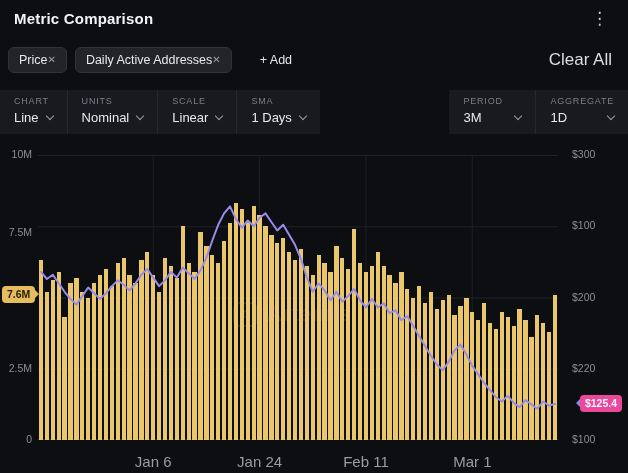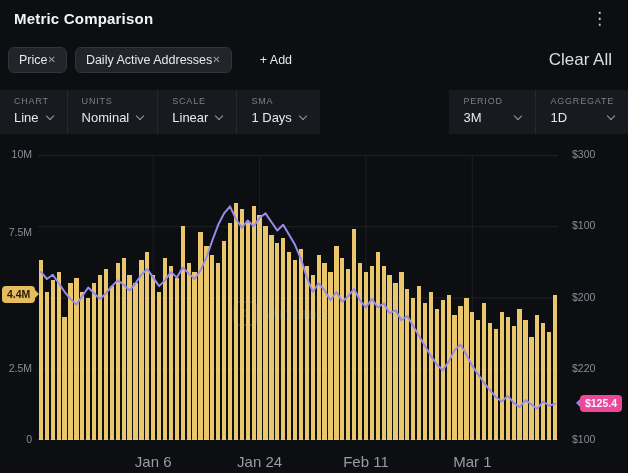--- a/index.html
+++ b/index.html
@@ -41,21 +41,21 @@
   .tick-right{left:566px;margin-left:6px;}
   .tick-x{top:303px;transform:translateX(-50%);font-size:15px;color:#9a9ca3;}
   .badge{position:absolute;font-size:10.5px;font-weight:700;padding:2px 5px;border-radius:4px;z-index:3;line-height:13px;}
   .badge-gold{background:#e6bd5e;color:#241a04;left:2px;}
   .badge-gold::after{content:"";position:absolute;right:-4px;top:50%;margin-top:-4px;border-left:4px solid #e6bd5e;border-top:4px solid transparent;border-bottom:4px solid transparent;}
   .badge-purple{background:#ec4899;color:#f6f5ff;right:6px;}
   .badge-purple::before{content:"";position:absolute;left:-4px;top:50%;margin-top:-4px;border-right:4px solid #8e83ea;border-top:4px solid transparent;border-bottom:4px solid transparent;}
   
   .watermark{position:absolute;left:195px;top:146px;display:flex;align-items:center;gap:8px;opacity:.14;pointer-events:none;}
   .wm-logo{width:25px;height:25px;border-radius:7px;border:2px solid #cdced4;color:#cdced4;display:flex;align-items:center;justify-content:center;font-size:15px;font-weight:700;}
-  .wm-text{font-size:17px;font-weight:600;color:#7dd3fc;letter-spacing:.5px;}
+  .wm-text{font-size:22px;font-weight:600;color:#f9a8d4;letter-spacing:.5px;}
 </style>
 </head>
 <body>
 
 <div class="app">
 
   <div class="header">
     <div class="title">Metric Comparison</div>
     <div class="kebab">⋮</div>
   </div>
@@ -224,21 +224,21 @@
             <rect x="509.01" y="176.70" width="4.25" height="108.30" fill="#e9c76a"></rect>
             <rect x="514.92" y="139.65" width="4.25" height="145.35" fill="#e9c76a"></rect>
           </g>
           <polyline points="3.0,116.9 8.9,124.0 14.8,119.7 20.7,128.3 26.6,136.8 32.5,143.9 38.4,149.6 44.3,141.1 50.2,132.5 56.1,138.2 62.0,143.9 68.0,138.2 73.9,131.1 79.8,125.4 85.7,129.7 91.6,135.4 97.5,128.3 103.4,119.7 109.3,114.0 115.2,122.6 121.1,131.1 127.0,125.4 133.0,116.9 138.9,122.6 144.8,112.6 150.7,118.3 156.6,124.0 162.5,115.4 168.4,102.6 174.3,85.5 180.2,69.8 186.1,58.4 192.0,51.3 198.0,64.1 203.9,72.7 209.8,65.5 215.7,71.3 221.6,62.7 227.5,58.4 233.4,67.0 239.3,75.5 245.2,69.8 251.1,79.8 257.0,89.8 263.0,104.0 268.9,122.6 274.8,136.8 280.7,128.3 286.6,135.4 292.5,145.3 298.4,136.8 304.3,146.8 310.2,141.1 316.1,133.9 322.0,145.3 328.0,152.5 333.9,143.9 339.8,152.5 345.7,148.2 351.6,158.2 357.5,155.3 363.4,165.3 369.3,161.0 375.2,171.0 381.1,181.0 387.0,190.9 393.0,200.9 398.9,209.5 404.8,215.2 410.7,206.6 416.6,195.2 422.5,189.5 428.4,199.5 434.3,210.9 440.2,219.4 446.1,228.0 452.0,235.1 458.0,242.3 463.9,246.5 469.8,240.8 475.7,247.9 481.6,252.2 487.5,245.1 493.4,249.4 499.3,253.7 505.2,246.5 511.1,250.8 517.0,248.8" fill="none" stroke="#978ceb" stroke-width="2" stroke-linejoin="round" stroke-linecap="round"></polyline>
         </svg>
       <div class="watermark">
         <span class="wm-logo">A</span>
         <span class="wm-text">Artemis</span>
       </div>
     </div>
-    <div class="badge badge-gold" id="badge-left" style="top: 135.65px;">4.4M</div>
+    <div class="badge badge-gold" id="badge-left" style="top: 135.65px;">7.6M</div>
     <div class="badge badge-purple" id="badge-right" style="top: 244.805px;">$125.4</div>
   <span class="tick tick-left" style="top: -2px;">10M</span>
       <span class="tick tick-left" style="top: 76px;">7.5M</span>
       <span class="tick tick-left" style="top: 211.75px;">2.5M</span>
       <span class="tick tick-left" style="top: 283px;">0</span>
       <span class="tick tick-right" style="left: 566px; top: -2px;">$300</span>
       <span class="tick tick-right" style="left: 566px; top: 69.25px;">$100</span>
       <span class="tick tick-right" style="left: 566px; top: 140.5px; text-align: right;">$200</span>
       <span class="tick tick-right" style="left: 566px; top: 211.75px;">$220</span>
       <span class="tick tick-right" style="left: 566px; top: 283px;">$100</span>

